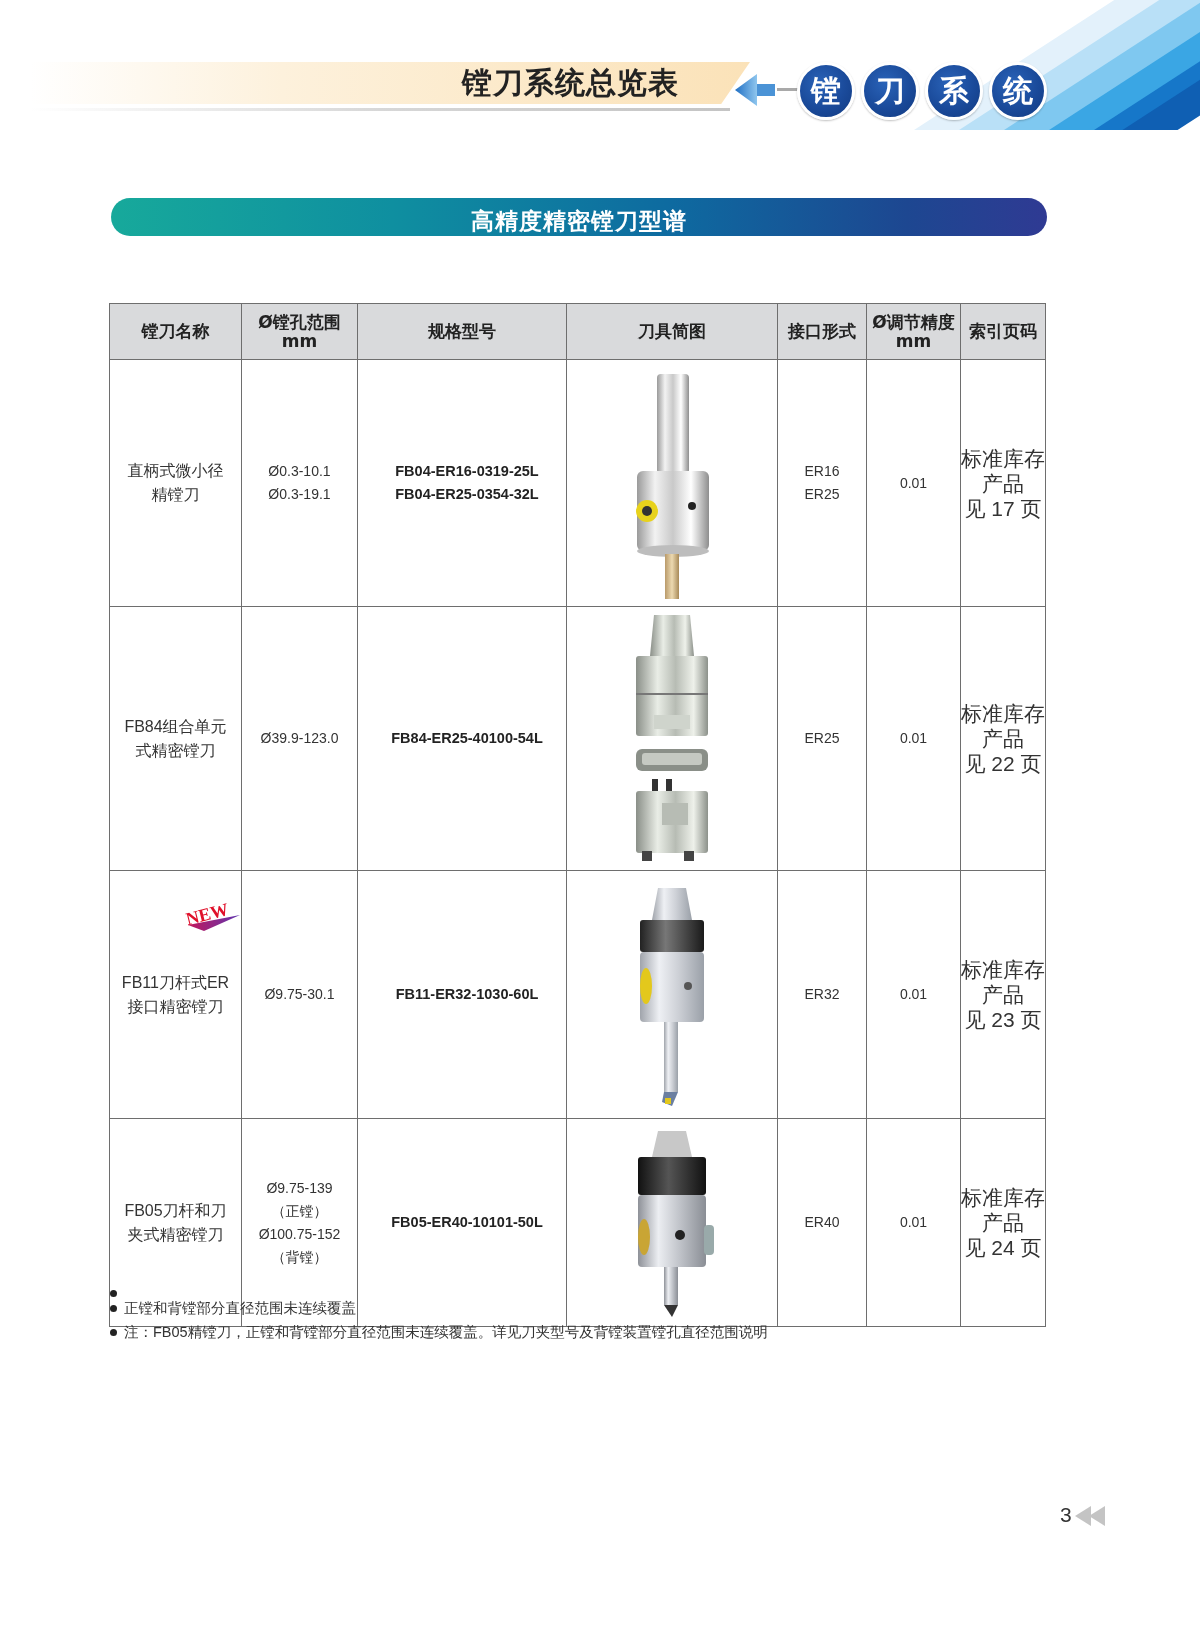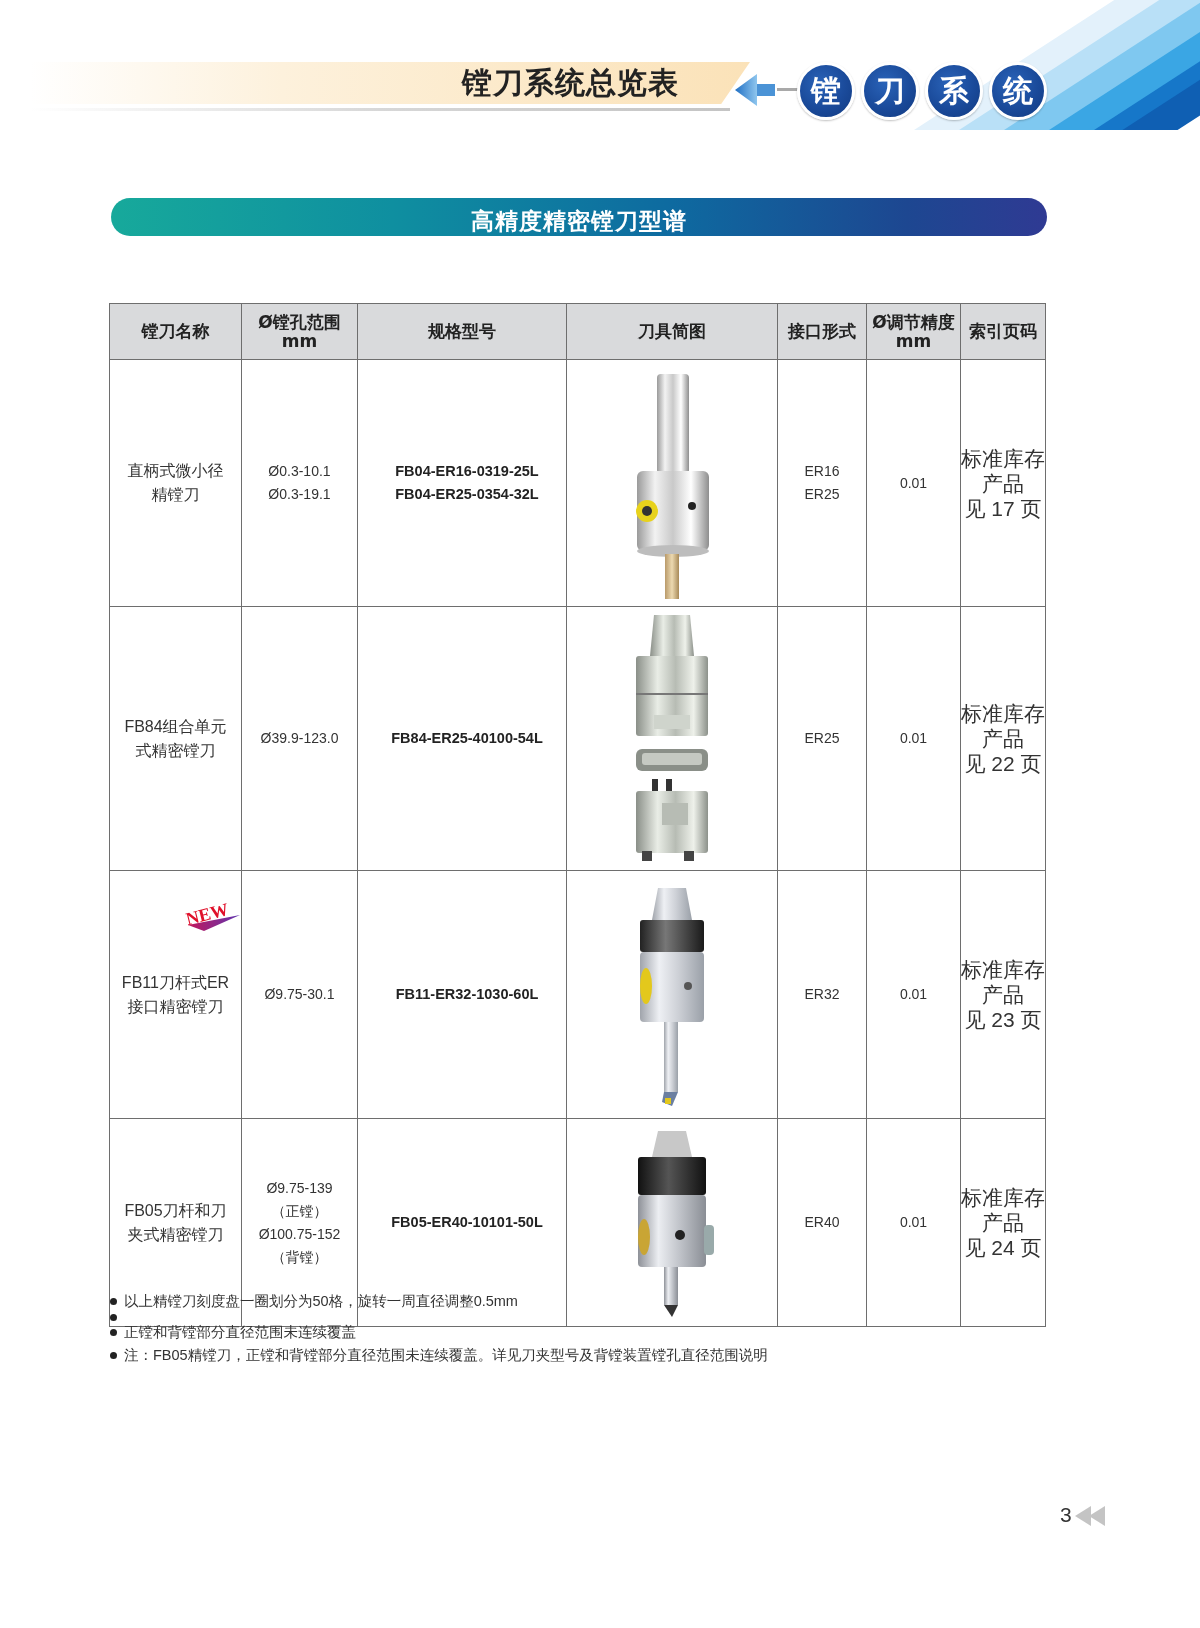--- a/index.html
+++ b/index.html
@@ -319,24 +319,20 @@
       <td class="index">
         <span>标准库存</span><br><span>产品</span><br><span>见 24 页</span>
       </td>
     </tr>
   </tbody>
 </table>
 
 <div class="notes">
   <div class="note">
       <span class="bullet"></span>
-      <span>以上精镗刀刻度盘一圈划分为50格，旋转一周直径调整0.5mm</span>
-    </div>
-  <div class="note">
-      <span class="bullet"></span>
     </div>
   <div class="note">
       <span class="bullet"></span>
       <span>正镗和背镗部分直径范围未连续覆盖</span>
     </div>
   <div class="note">
       <span class="bullet"></span>
       <span>注：FB05精镗刀，正镗和背镗部分直径范围未连续覆盖。详见刀夹型号及背镗装置镗孔直径范围说明</span>
     </div>
 </div>

